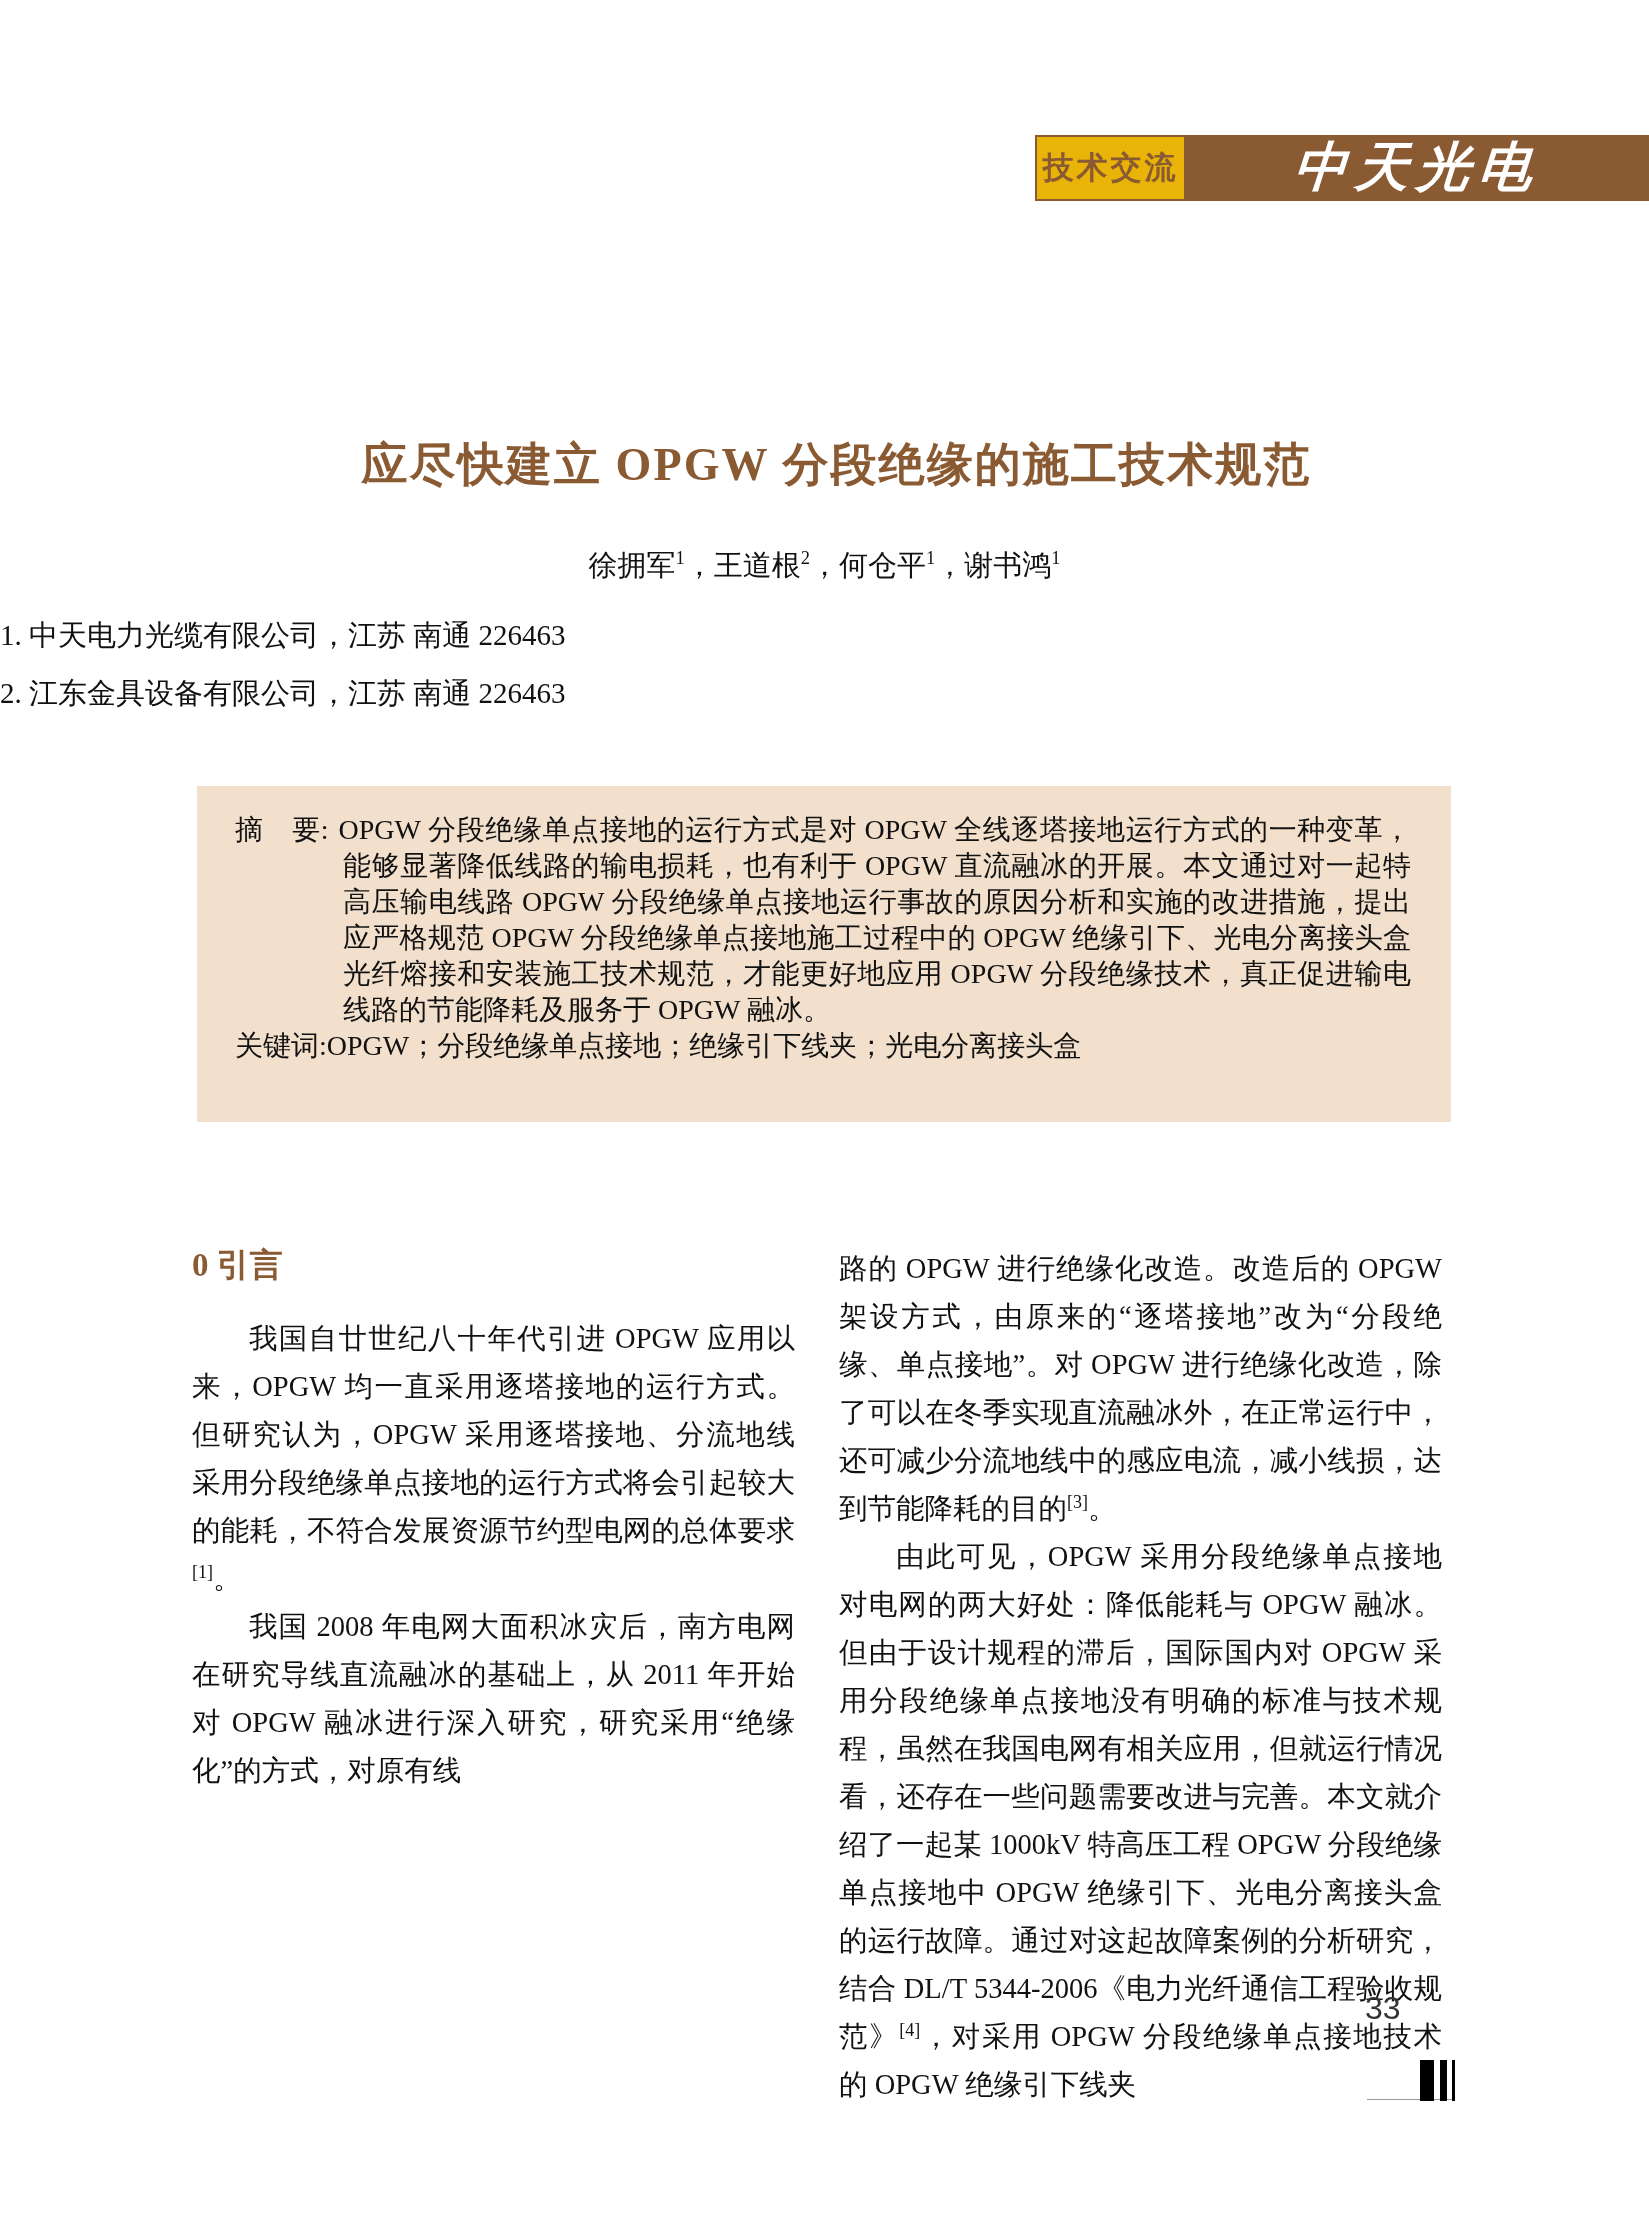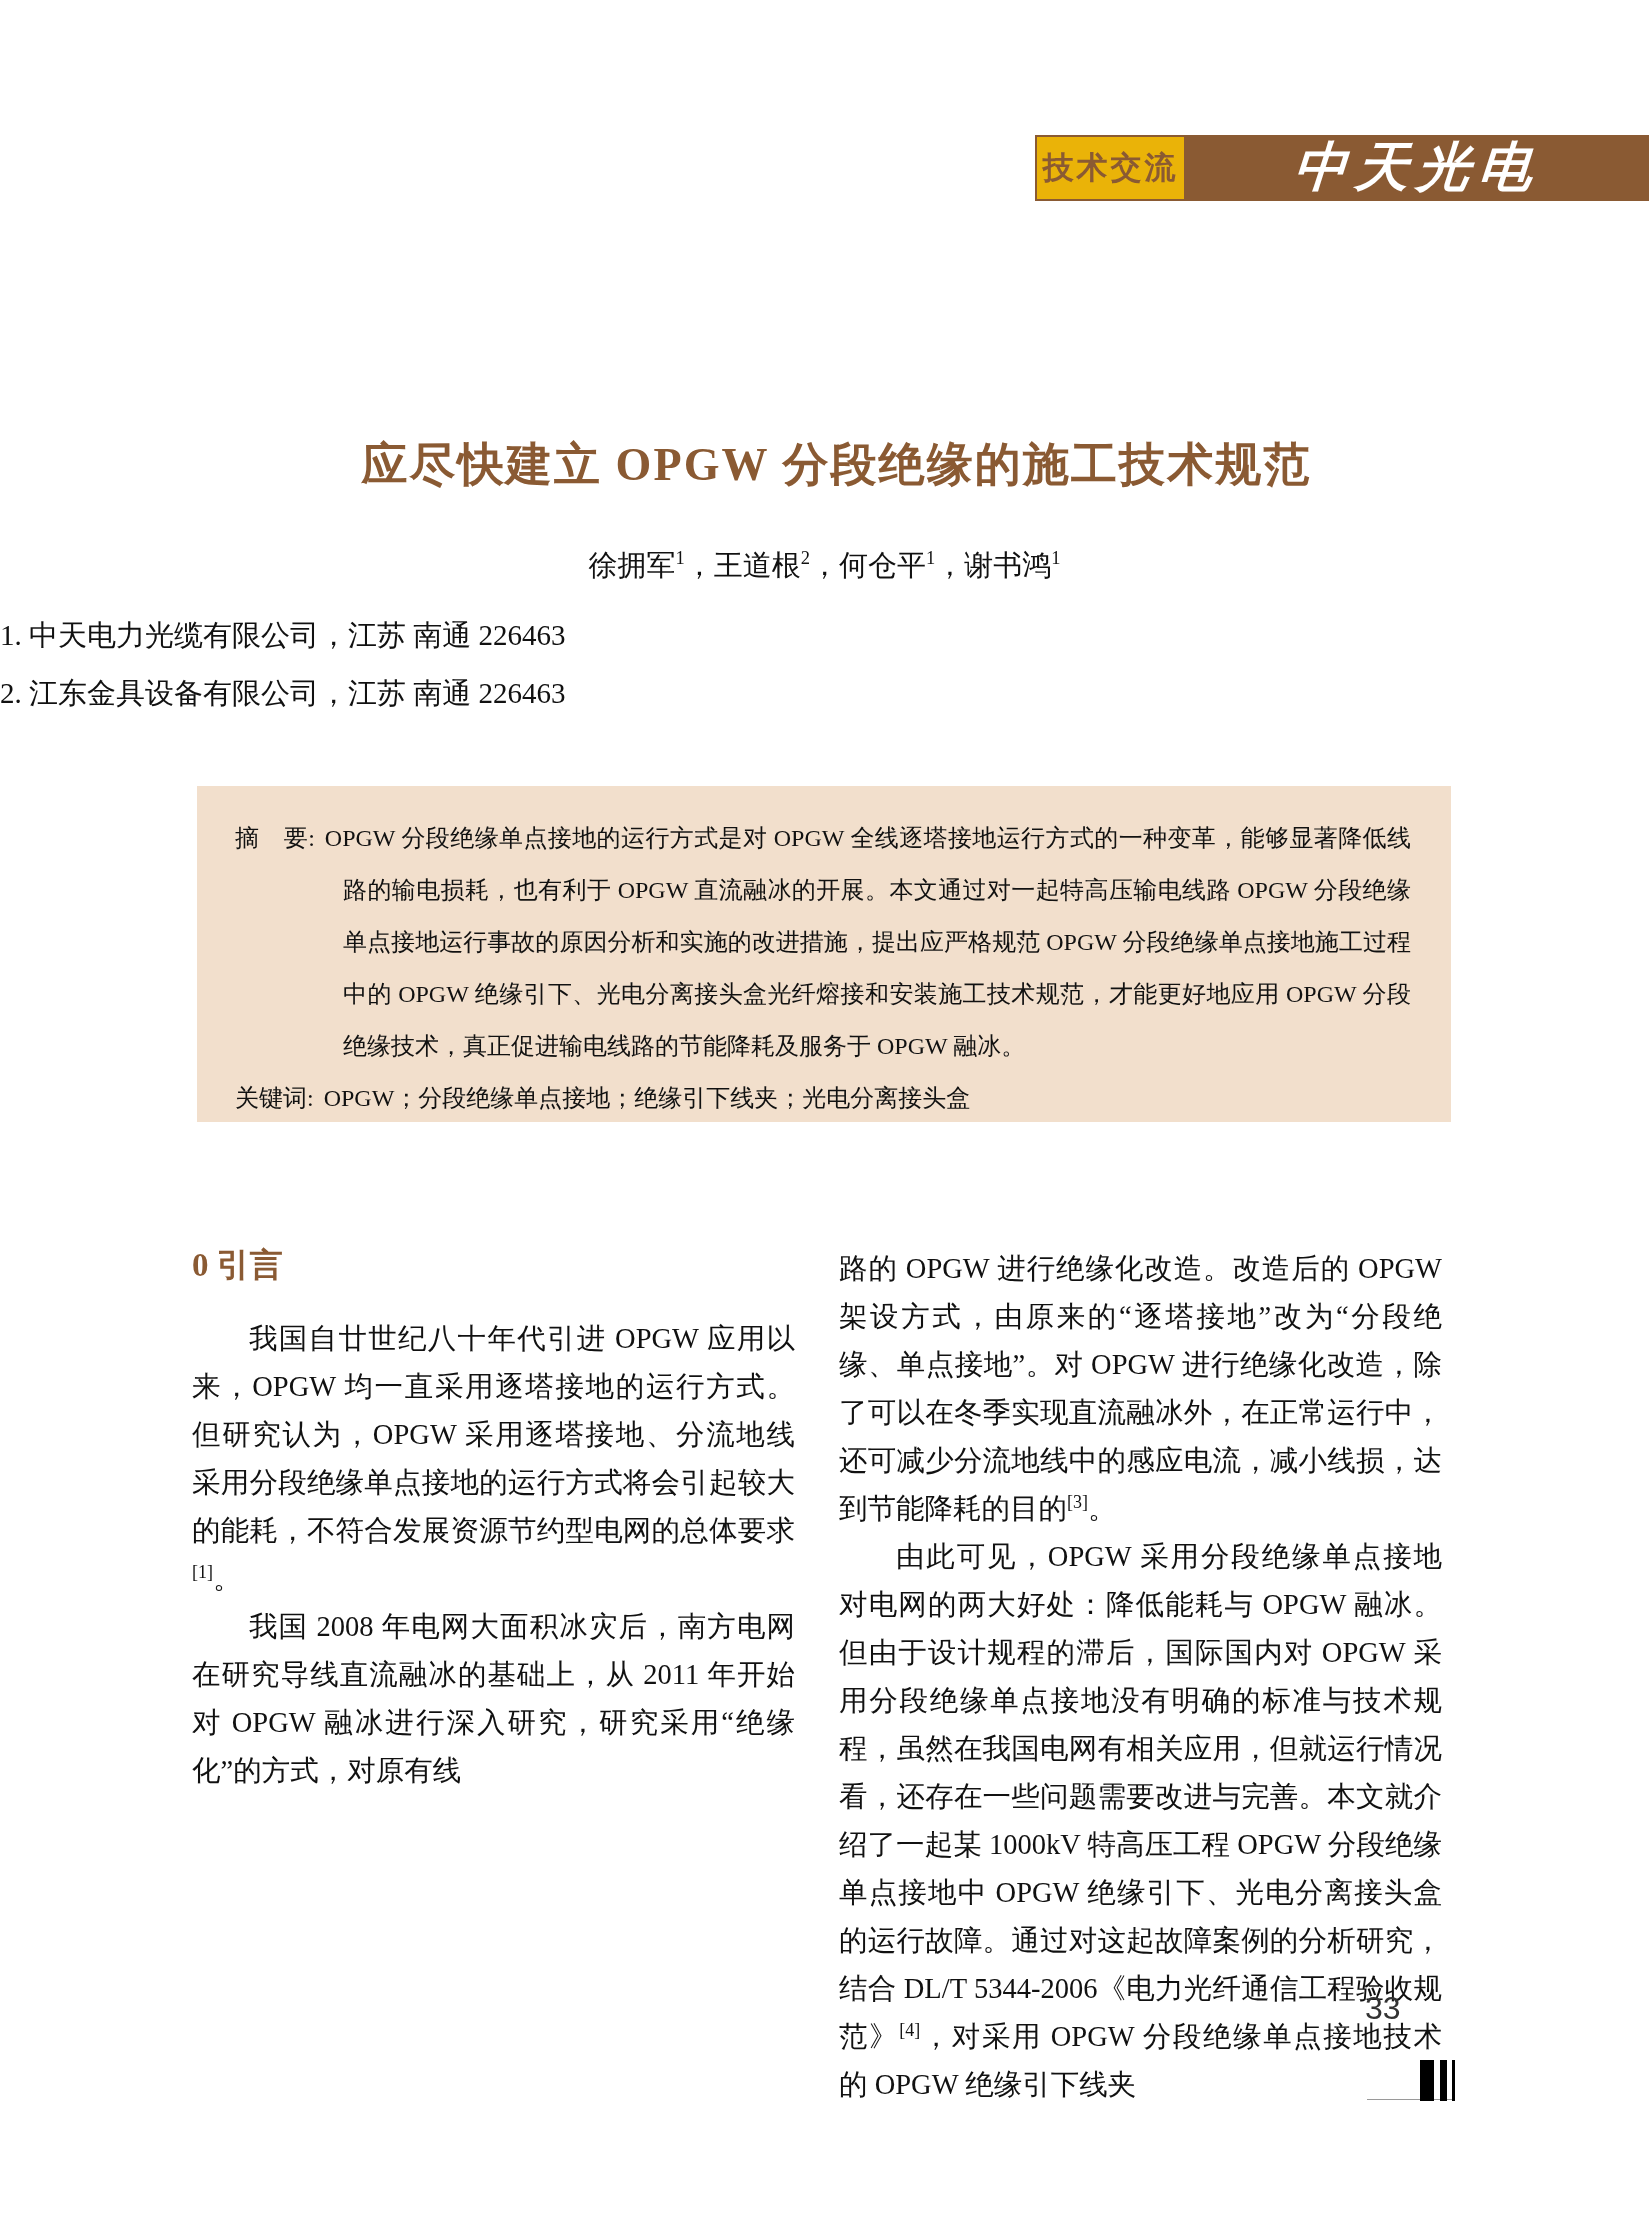--- a/index.html
+++ b/index.html
@@ -19,26 +19,26 @@
   
   .title{position:absolute;top:422px;left:0;width:100%;margin:12px;text-align:center;
          font-size:46px;font-weight:700;color:#8a5a33;letter-spacing:2.1px;}
   .authors{position:absolute;top:546px;left:0;width:100%;text-align:center;font-size:29px;color:#111;}
   .authors sup{font-size:18.5px;line-height:0;}
   .affiliations{position:absolute;top:606px;left:0;width:100%;text-align:left;
                 font-size:29px;line-height:58px;color:#111;}
 
   
   .abstract{position:absolute;left:197px;top:786px;width:1254px;height:336px;box-sizing:border-box;
-            background:#f2dfcc;padding:26px 40px 0 38px;font-size:24px;line-height:52px;
+            background:#f2dfcc;padding:26px 40px 0 38px;font-size:28px;line-height:36px;
             text-align:justify;color:#111;}
   .abs{margin:0;padding-left:108px;text-indent:-108px;}
   .abs-label{margin-right:10px;}
   .kw{margin:0;}
-  .kw-label{margin-right:10px;}
+  .kw-label{}
 
   
   .columns{position:absolute;left:192px;top:1245px;width:1263px;display:flex;gap:44px;}
   .col{width:603px;font-size:28.5px;line-height:48px;text-align:justify;color:#111;}
   .section-heading{margin:0 0 28.5px 0;font-size:33px;line-height:41px;color:#8a5a33;font-weight:700;}
   .col p{margin:0;text-indent:2em;}
   .col p.no-indent{text-indent:0;}
   sup.ref{font-size:18px;line-height:0;}
 
   

